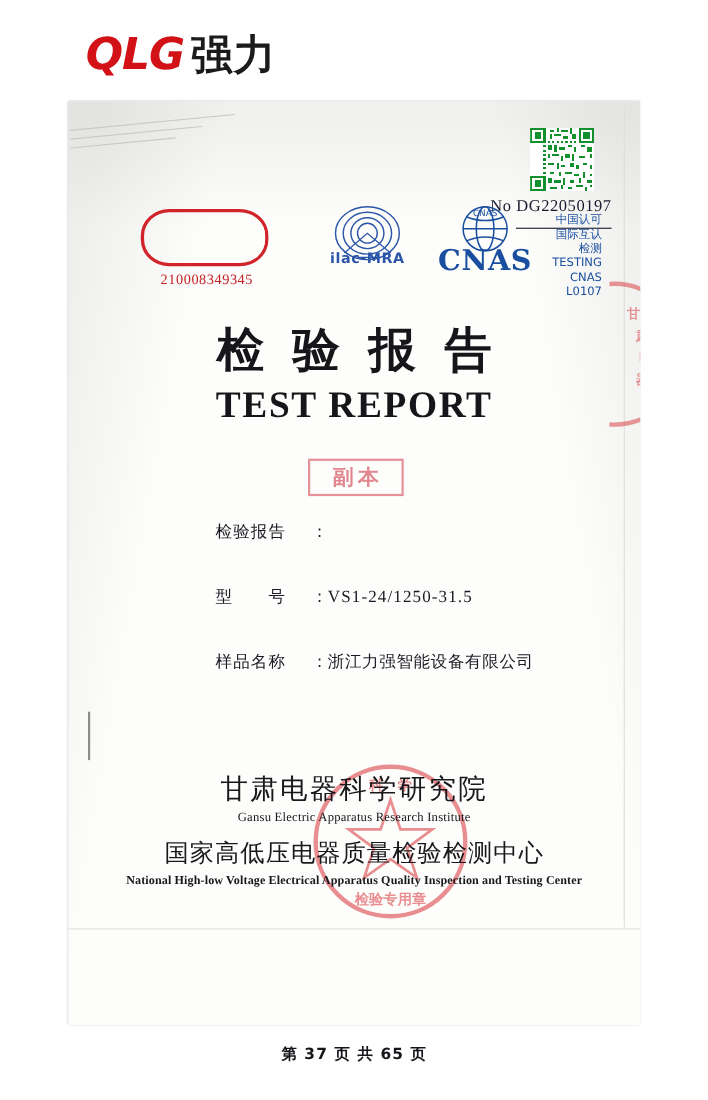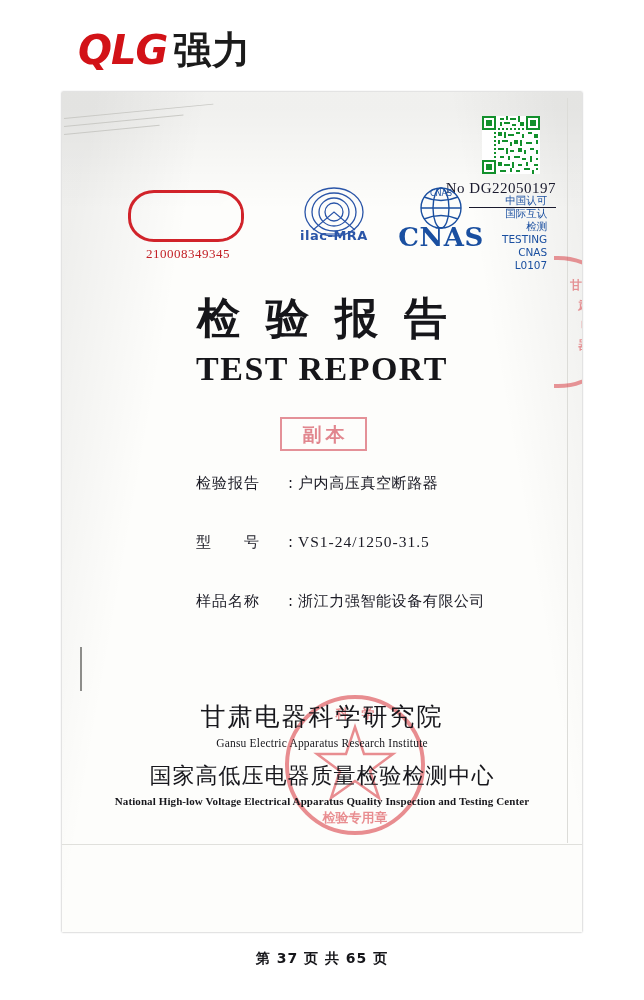--- a/index.html
+++ b/index.html
@@ -554,21 +554,20 @@
 
   <div class="title-cn">检验报告</div>
   <div class="title-en">TEST REPORT</div>
 
   <div class="copy-stamp">副本</div>
 
   <div class="fields">
     <div class="field-row">
       <span class="field-label">检验报告</span>
       <span class="field-colon">:</span>
-      <span class="field-value">户内高压真空断路器</span>
     </div>
     <div class="field-row">
       <span class="field-label spaced">型　　号</span>
       <span class="field-colon">:</span>
       <span class="field-value mono">VS1-24/1250-31.5</span>
     </div>
     <div class="field-row">
       <span class="field-label">样品名称</span>
       <span class="field-colon">:</span>
       <span class="field-value">浙江力强智能设备有限公司</span>

